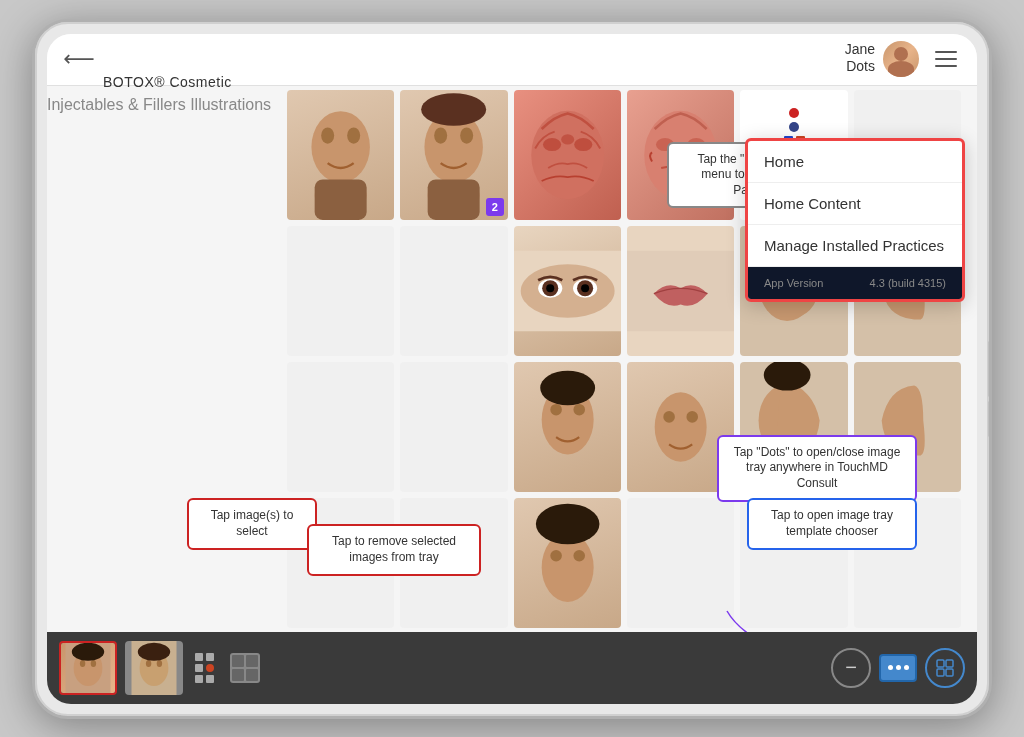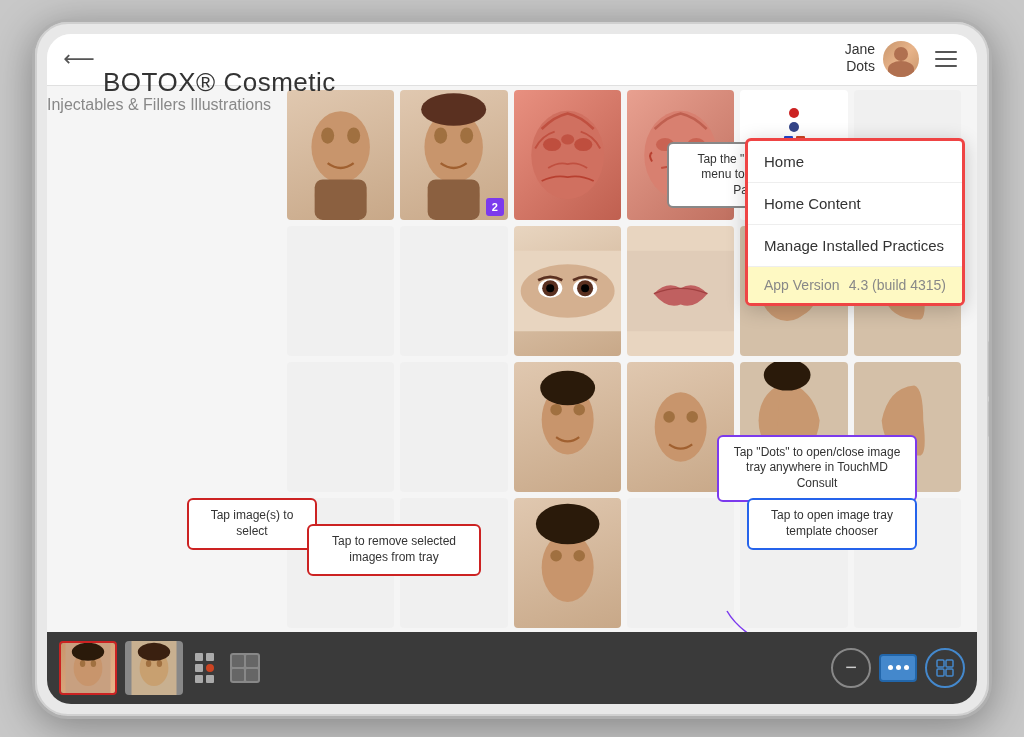--- a/index.html
+++ b/index.html
@@ -98,21 +98,21 @@
       height: 32px;
       display: flex;
       align-items: center;
       justify-content: center;
       cursor: pointer;
       color: #555;
       font-size: 22px;
     }
     .header-title {
       flex: 1;
-      font-size: 26px;
+      font-size: 14px;
       font-weight: 300;
       color: #333;
       margin-left: 8px;
       letter-spacing: 0.5px;
       margin-top: 46px;
     }
     .header-user {
       display: flex;
       align-items: flex-start;
       gap: 8px;
@@ -329,24 +329,24 @@
     .dropdown-item.active {
       background: #fff3e0;
       border: 2px solid #cc4400;
       border-radius: 4px;
       margin: 2px;
       font-weight: 500;
     }
     .dropdown-item-appversion {
       display: flex;
       justify-content: space-between;
-      font-size: 14px;
+      font-size: 11px;
       color: #888;
       padding: 10px 16px;
-      background: #fef9c3;
+      background: #0f172a;
     }
 
     
     .callout {
       position: absolute;
       background: white;
       border: 2px solid #888;
       border-radius: 6px;
       padding: 8px 12px;
       font-size: 12px;

